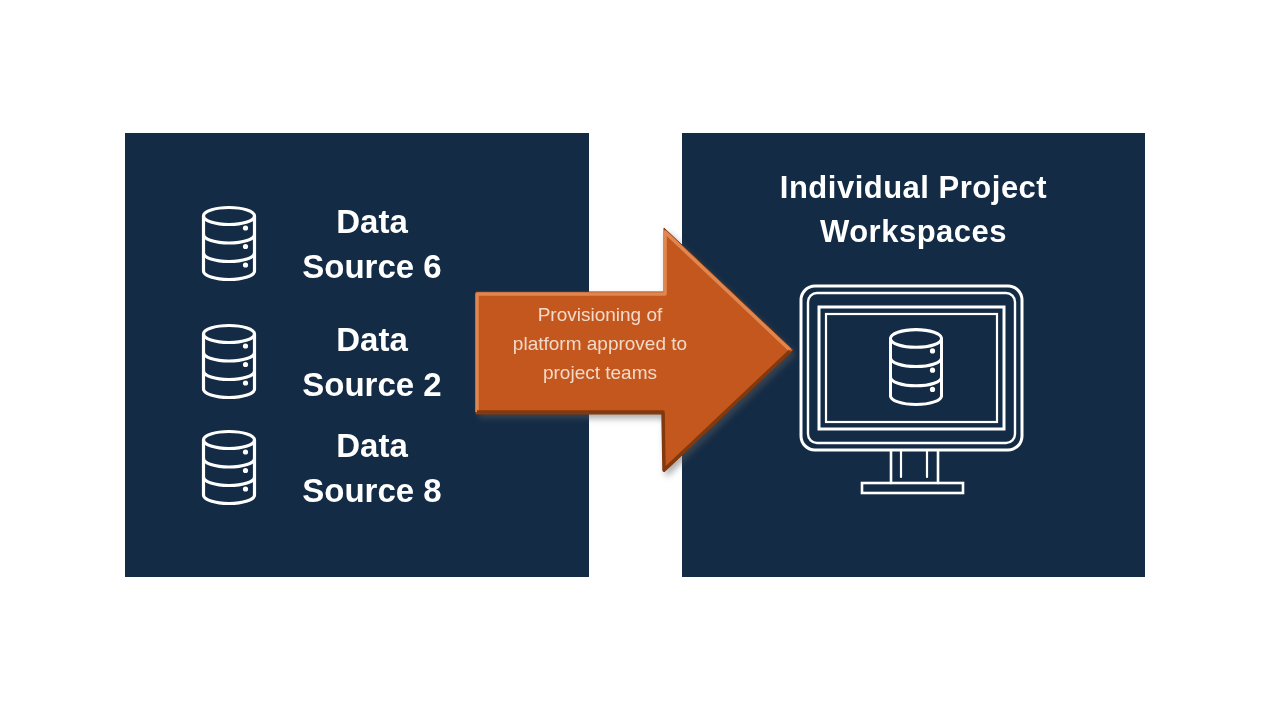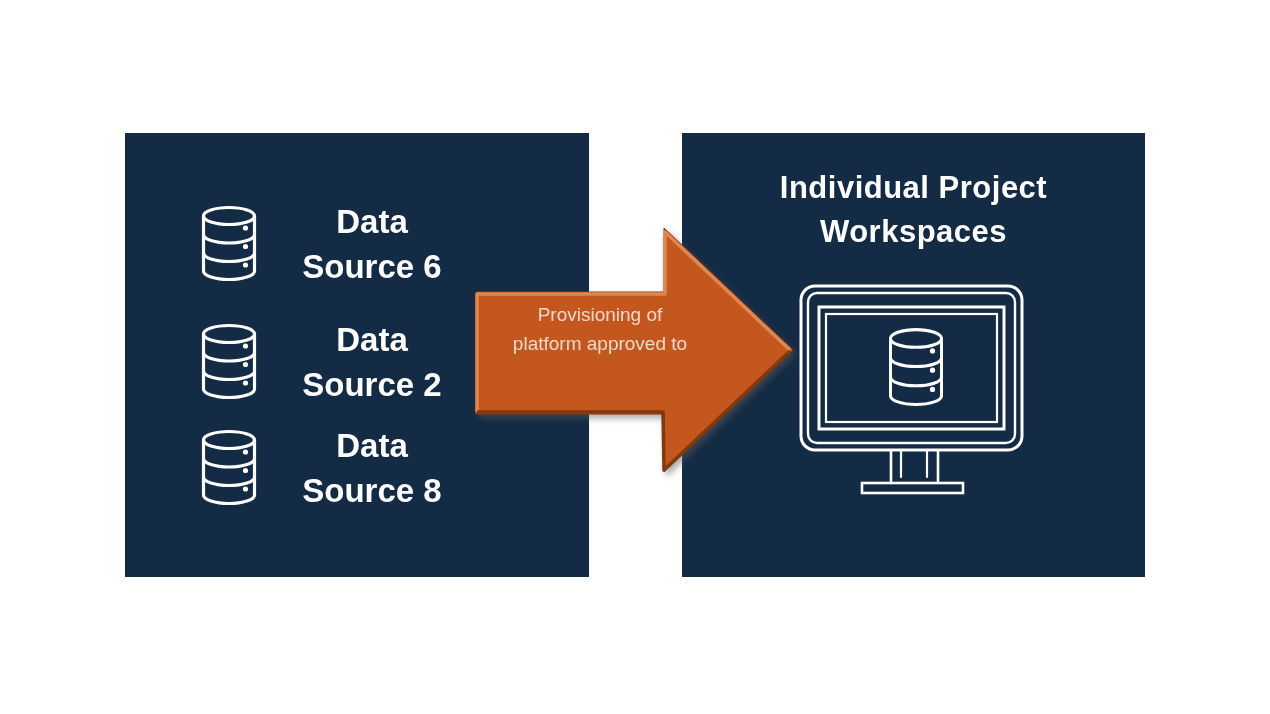--- a/index.html
+++ b/index.html
@@ -145,15 +145,16 @@
 
   <svg class="arrow-svg" width="326" height="252" viewBox="0 0 326 252">
     <polygon class="arrow-fill" points="4,68 192,68 192,4 321,126 192,248 192,190 4,190"></polygon>
     <polyline class="arrow-hi" points="5,188 5,70 193,70 193,8 318,126"></polyline>
     <polyline class="arrow-dk" points="318,127 192,246 191,188 5,188"></polyline>
   </svg>
 
   <div class="arrow-label">
     <span>Provisioning of</span>
     <span>platform approved to</span>
+    <span>project teams</span>
   </div>
 
 </div>
 
 </body></html>

